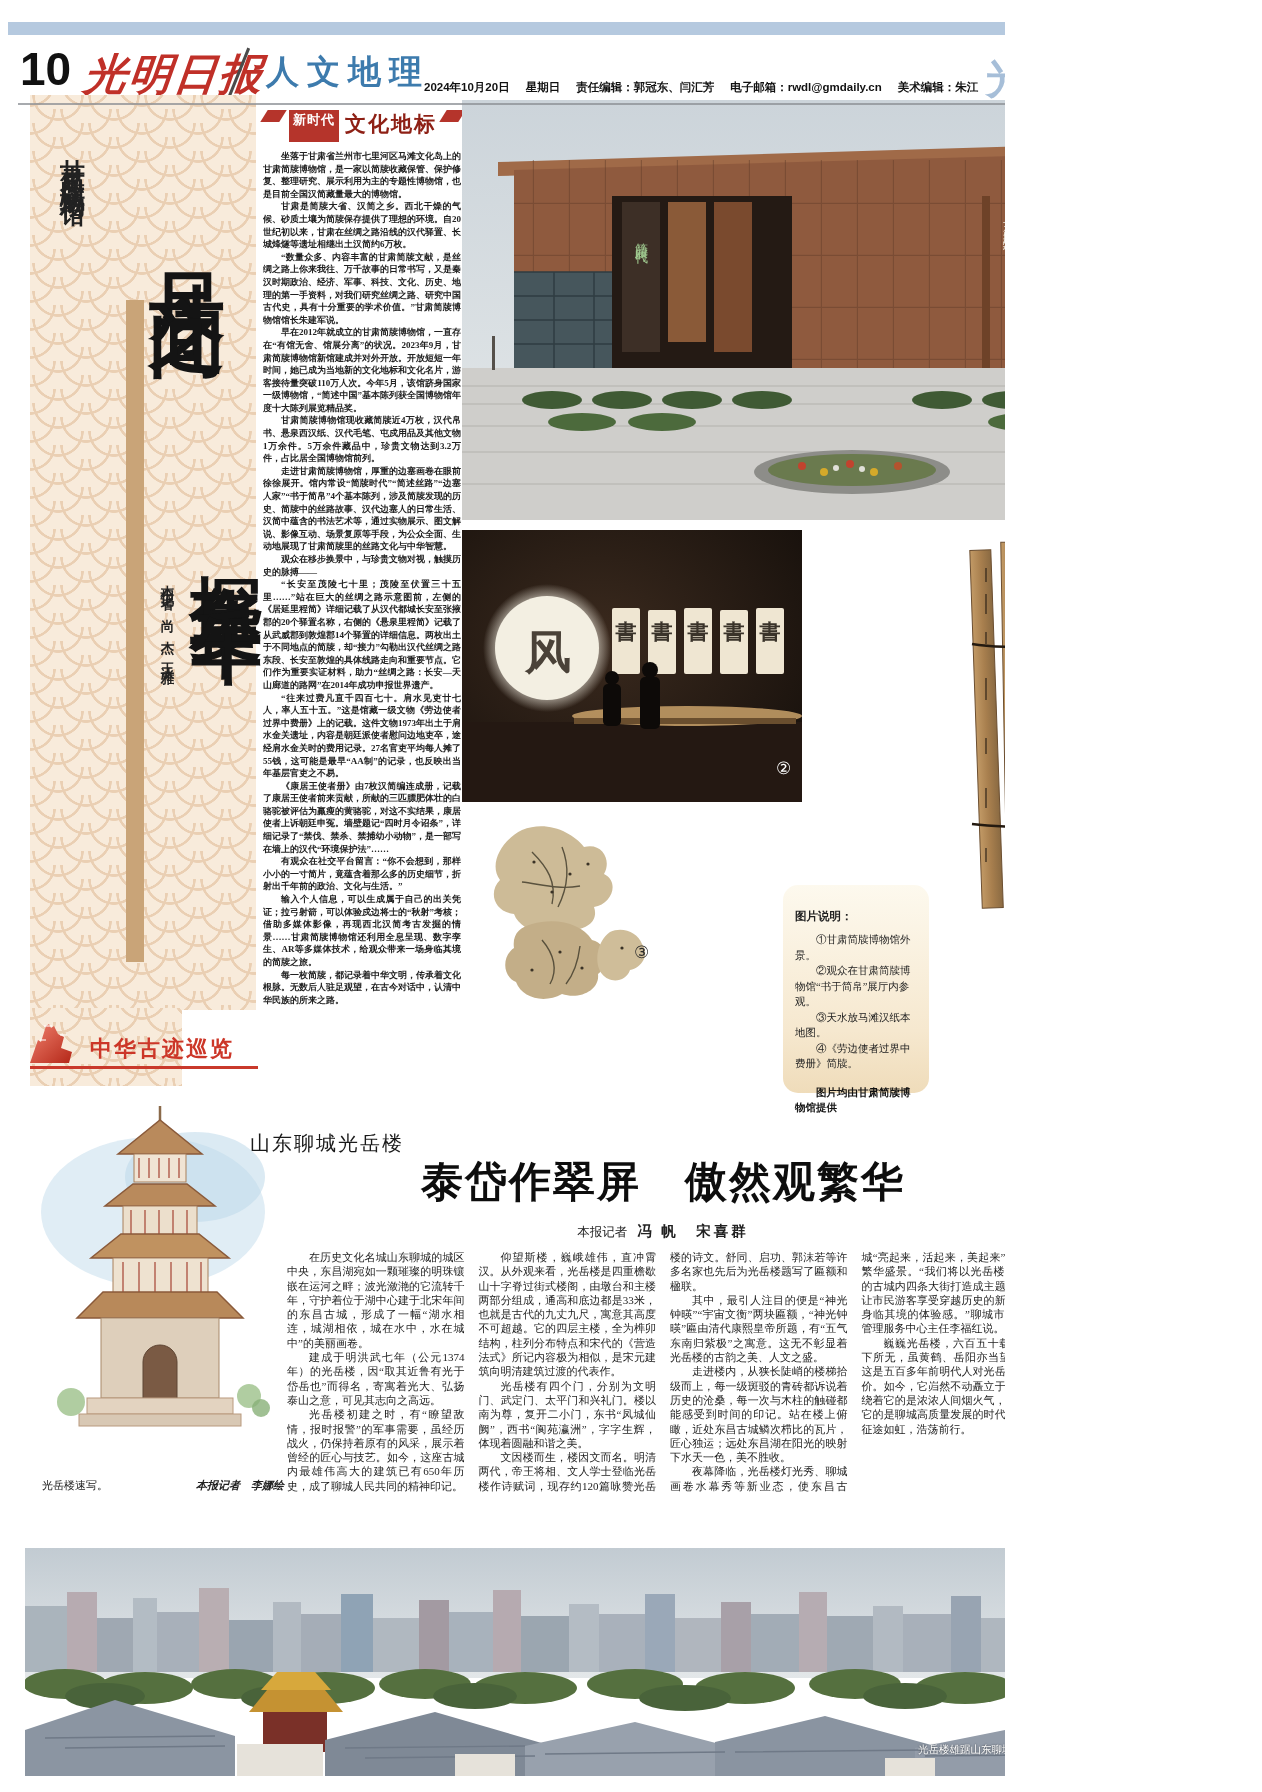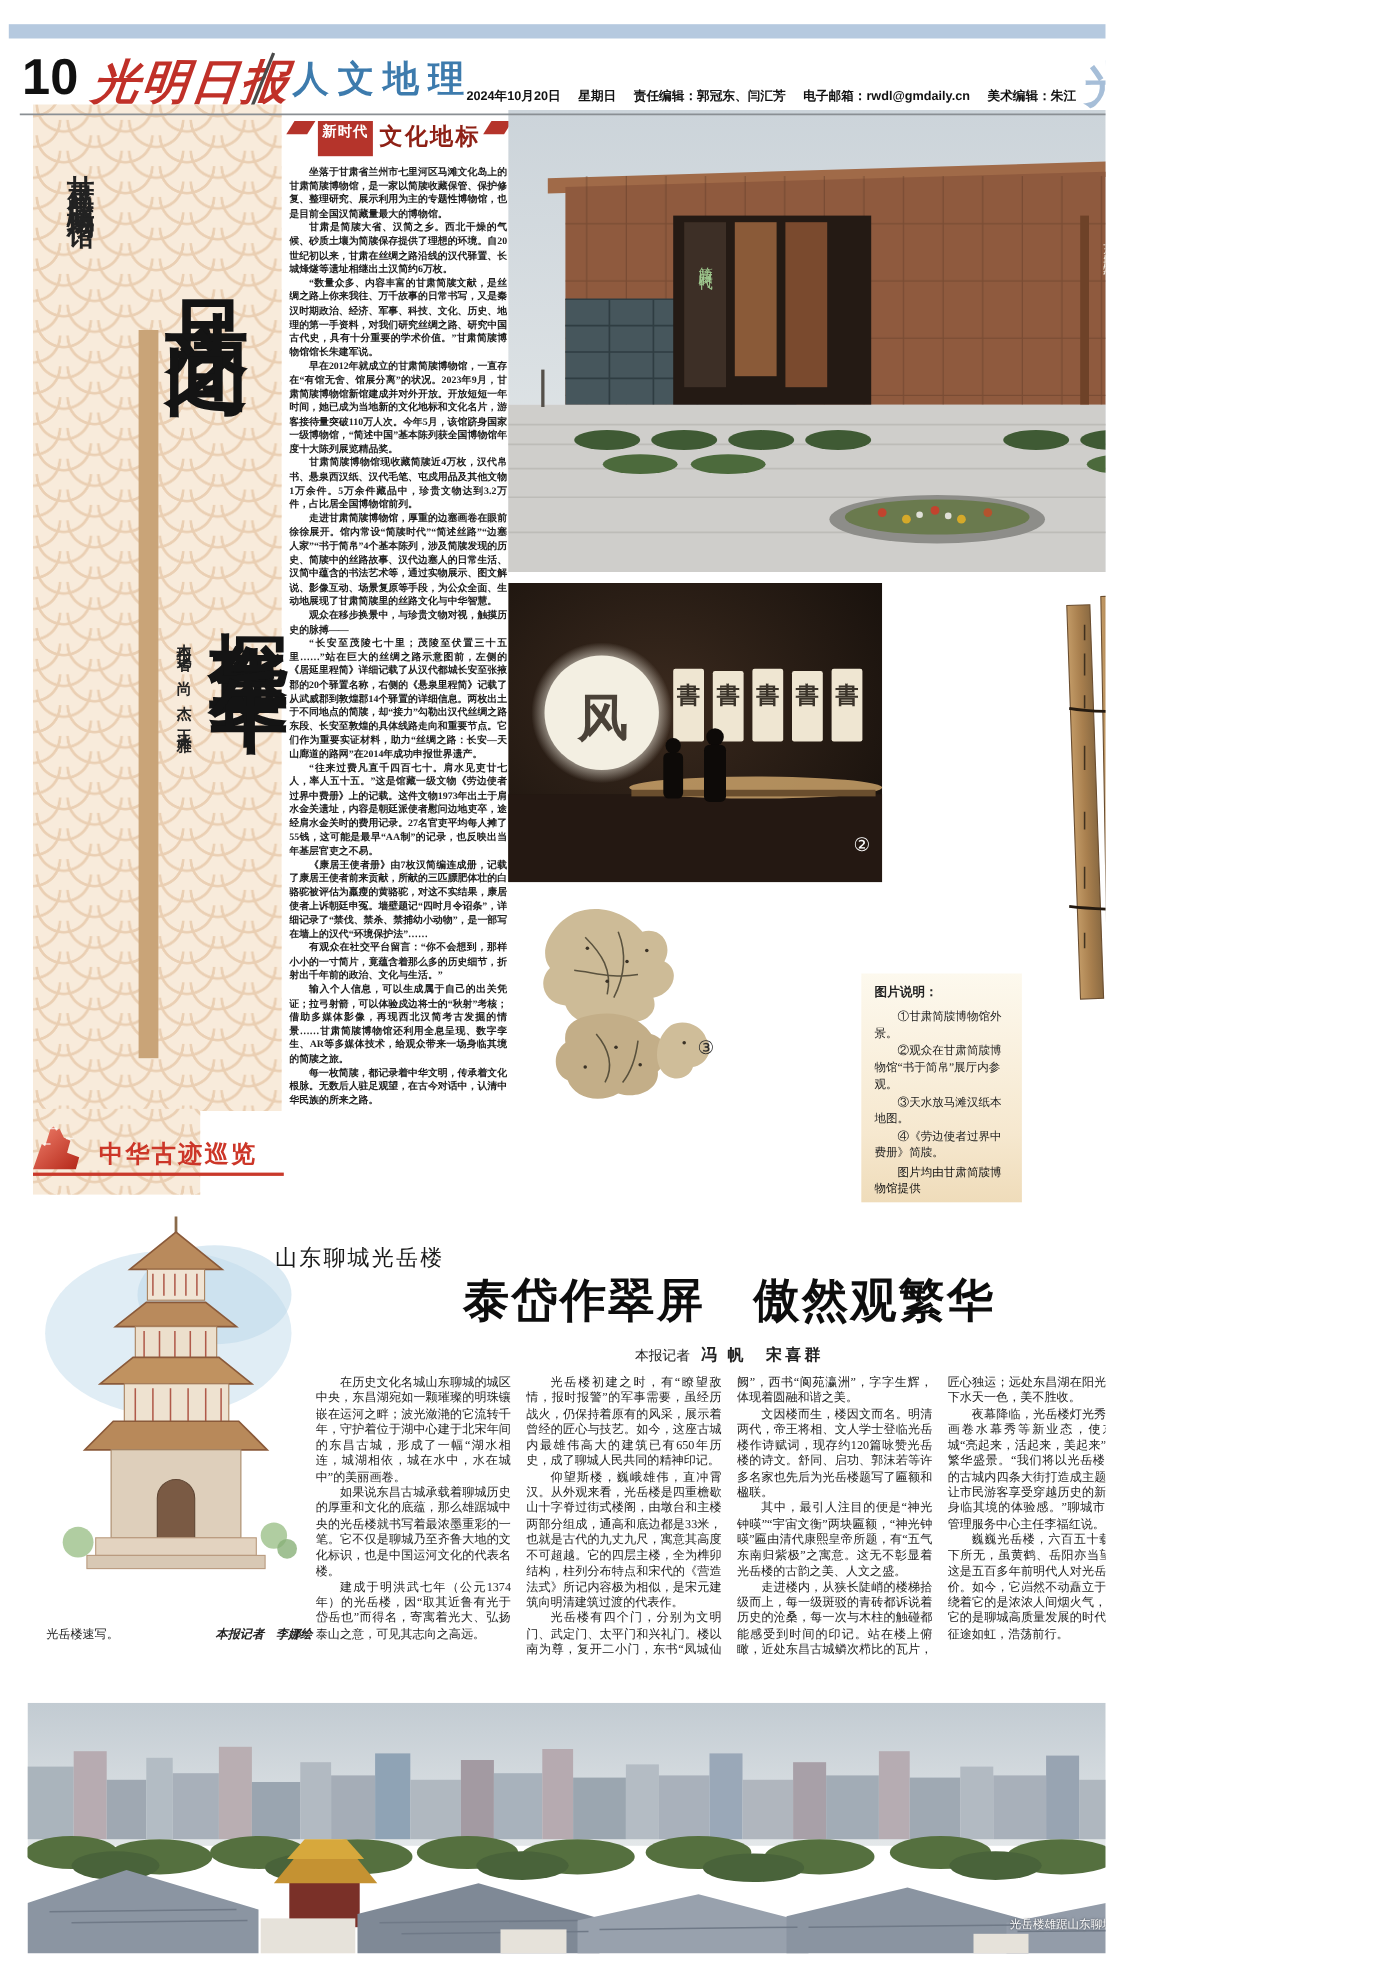--- a/index.html
+++ b/index.html
@@ -63,24 +63,24 @@
   .hall-panel-char{top:618px;width:30px;text-align:center;font-size:21px;color:#3a332a;font-weight:700;}
   .mk2{left:776px;top:758px;}
   .ph-frag{left:462px;top:812px;}
   .mk3{left:634px;top:942px;}
   .ph-bamboo{left:958px;top:528px;}
   .mk4{left:1212px;top:970px;}
 
   
   .notes-box{left:783px;top:885px;width:146px;height:208px;
      background:linear-gradient(180deg,#fdf9ee 0%,#f6e8cf 70%,#efdcba 100%);
-     padding:9px 12px;box-sizing:border-box;}
+     padding:24px 12px;box-sizing:border-box;border-radius:15px;}
   .notes-box .nt{font-size:11.5px;font-weight:700;color:#222;margin-bottom:8px;}
   .notes-box .ni{font-size:10.5px;line-height:15.5px;color:#222;text-indent:2em;}
-  .notes-box .nc{font-size:10.5px;line-height:15.5px;color:#111;font-weight:400;text-indent:2em;margin-top:2px;}
+  .notes-box .nc{font-size:10.5px;line-height:15.5px;color:#111;font-weight:700;text-indent:2em;margin-top:13px;}
 
   
   .a2-badge{left:28px;top:1018px;display:flex;align-items:flex-end;gap:6px;}
   .a2-badge-label{font-size:22px;font-weight:900;color:#cc3628;letter-spacing:2px;}
   .a2-rule{left:30px;top:1066px;width:228px;height:3px;background:#c9392b;}
   .ph-sketch{left:35px;top:1092px;}
   .sketch-cap{left:42px;top:1478px;width:242px;display:flex;justify-content:space-between;font-size:11px;color:#222;text-align:right;}
   .sketch-cap .credit{font-weight:700;font-family:"Liberation Sans",sans-serif;font-size:11px;font-style:italic;}
   .a2-kicker{left:250px;top:1130px;font-family:"Liberation Sans",sans-serif;font-size:20px;color:#1a1a1a;letter-spacing:2px;}
   .a2-title{left:287px;top:1154px;width:752px;text-align:center;font-size:42px;font-weight:900;color:#0d0d0d;letter-spacing:2px;}
@@ -365,21 +365,20 @@
   </div>
 
   <div class="abs a2-kicker">山东聊城光岳楼</div>
   <div class="abs a2-title">泰岱作翠屏　傲然观繁华</div>
   <div class="abs a2-byline">
     <span>本报记者</span><b>冯 帆　宋喜群</b>
   </div>
 
   <div class="abs a2-cols">
     <p>在历史文化名城山东聊城的城区中央，东昌湖宛如一颗璀璨的明珠镶嵌在运河之畔；波光潋滟的它流转千年，守护着位于湖中心建于北宋年间的东昌古城，形成了一幅“湖水相连，城湖相依，城在水中，水在城中”的美丽画卷。</p>
-    <p>如果说东昌古城承载着聊城历史的厚重和文化的底蕴，那么雄踞城中央的光岳楼就书写着最浓墨重彩的一笔。它不仅是聊城乃至齐鲁大地的文化标识，也是中国运河文化的代表名楼。</p>
     <p>建成于明洪武七年（公元1374年）的光岳楼，因“取其近鲁有光于岱岳也”而得名，寄寓着光大、弘扬泰山之意，可见其志向之高远。</p>
     <p>光岳楼初建之时，有“瞭望敌情，报时报警”的军事需要，虽经历战火，仍保持着原有的风采，展示着曾经的匠心与技艺。如今，这座古城内最雄伟高大的建筑已有650年历史，成了聊城人民共同的精神印记。</p>
     <p>仰望斯楼，巍峨雄伟，直冲霄汉。从外观来看，光岳楼是四重檐歇山十字脊过街式楼阁，由墩台和主楼两部分组成，通高和底边都是33米，也就是古代的九丈九尺，寓意其高度不可超越。它的四层主楼，全为榫卯结构，柱列分布特点和宋代的《营造法式》所记内容极为相似，是宋元建筑向明清建筑过渡的代表作。</p>
     <p>光岳楼有四个门，分别为文明门、武定门、太平门和兴礼门。楼以南为尊，复开二小门，东书“凤城仙阙”，西书“阆苑瀛洲”，字字生辉，体现着圆融和谐之美。</p>
     <p>文因楼而生，楼因文而名。明清两代，帝王将相、文人学士登临光岳楼作诗赋词，现存约120篇咏赞光岳楼的诗文。舒同、启功、郭沫若等许多名家也先后为光岳楼题写了匾额和楹联。</p>
     <p>其中，最引人注目的便是“神光钟暎”“宇宙文衡”两块匾额，“神光钟暎”匾由清代康熙皇帝所题，有“五气东南归紫极”之寓意。这无不彰显着光岳楼的古韵之美、人文之盛。</p>
     <p>走进楼内，从狭长陡峭的楼梯拾级而上，每一级斑驳的青砖都诉说着历史的沧桑，每一次与木柱的触碰都能感受到时间的印记。站在楼上俯瞰，近处东昌古城鳞次栉比的瓦片，匠心独运；远处东昌湖在阳光的映射下水天一色，美不胜收。</p>
     <p>夜幕降临，光岳楼灯光秀、聊城画卷水幕秀等新业态，使东昌古城“亮起来，活起来，美起来”，再现繁华盛景。“我们将以光岳楼为中心的古城内四条大街打造成主题街区，让市民游客享受穿越历史的新奇感和身临其境的体验感。”聊城市光岳楼管理服务中心主任李福红说。</p>
     <p>巍巍光岳楼，六百五十载。“天下所无，虽黄鹤、岳阳亦当望拜”，这是五百多年前明代人对光岳楼的评价。如今，它岿然不动矗立于此，萦绕着它的是浓浓人间烟火气，簇拥着它的是聊城高质量发展的时代强音，征途如虹，浩荡前行。</p>
   </div>

